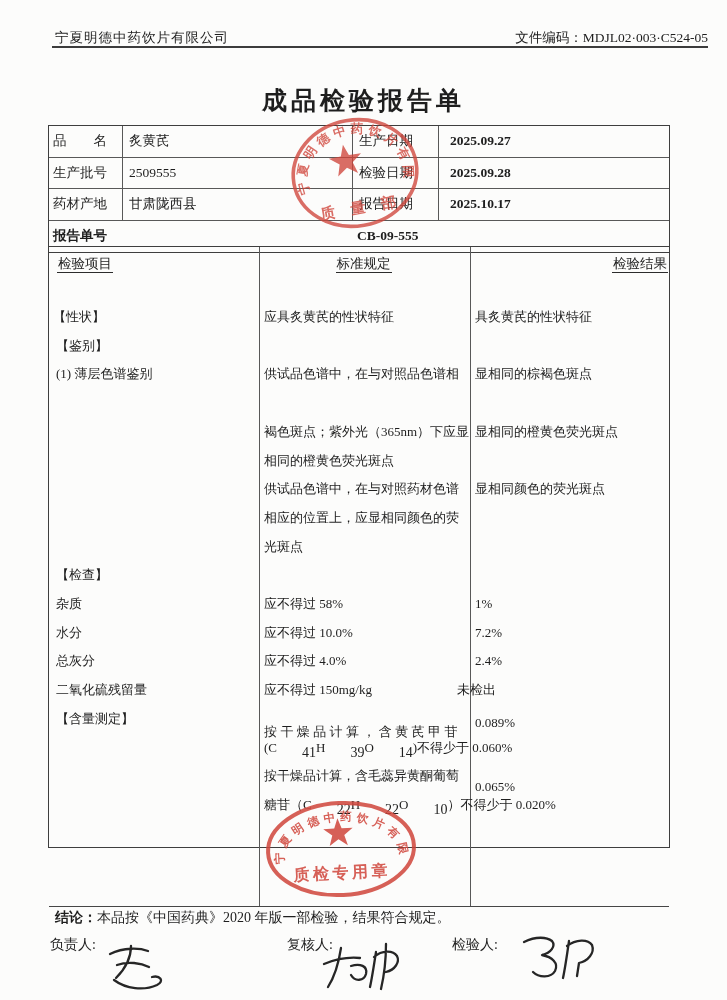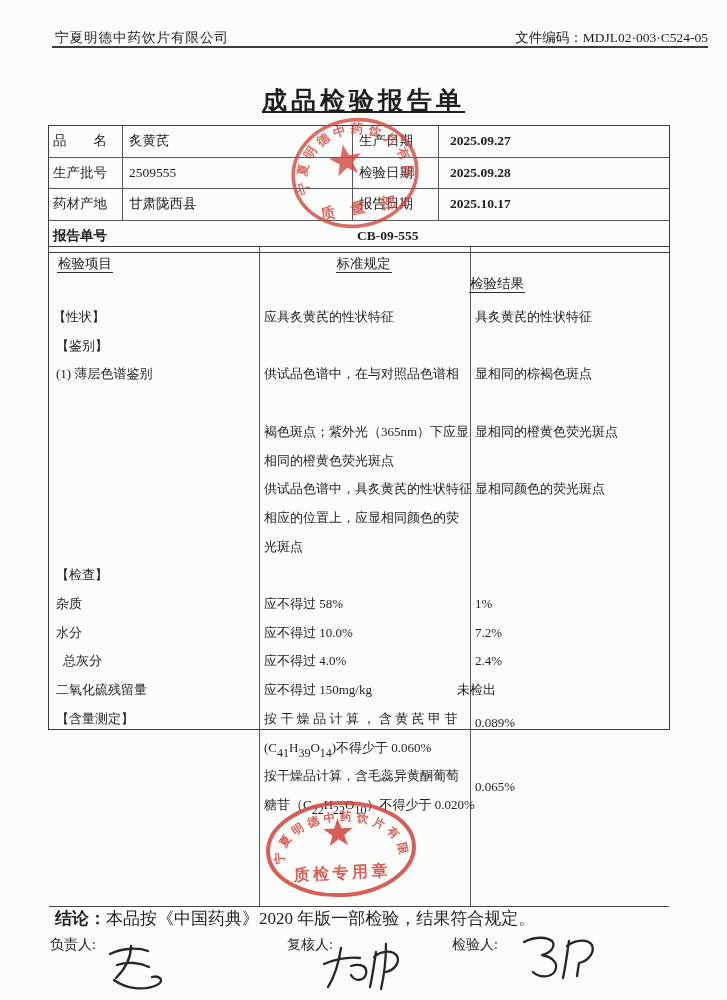--- a/index.html
+++ b/index.html
@@ -6,45 +6,45 @@
   body{
     width:727px;height:1000px;position:relative;overflow:hidden;
     background:#fcfcfb;color:#1e1e1e;
     font-family:"Liberation Serif","DejaVu Serif",serif;
   }
   .abs{position:absolute;}
   
   .company{left:55px;top:29px;font-size:13.5px;letter-spacing:1px;}
   .doccode{right:19px;top:29px;font-size:13.5px;}
   .hrule{left:52px;top:46px;width:656px;height:2px;background:#3c3c3c;}
-  .title{left:0;top:84px;width:727px;text-align:center;font-size:25px;font-weight:bold;letter-spacing:4px;text-decoration:underline;}
+  .title{left:0;top:84px;width:727px;text-align:center;font-size:25px;font-weight:bold;letter-spacing:4px;}
   
   .info{left:48px;top:125px;width:622px;height:128px;border:1.4px solid #3e3e3e;box-sizing:border-box;
         display:grid;grid-template-columns:74px 230px 86px 230px;grid-template-rows:repeat(4,1fr);}
   .info .cell{border-right:1px solid #585858;border-bottom:1px solid #585858;
         display:flex;align-items:center;font-size:13.5px;box-sizing:border-box;padding-left:6px;white-space:nowrap;}
   .info .cell.lastcol{border-right:none;font-weight:bold;}
   .info .cell.lastrow{border-bottom:none;}
   .info .lbl{padding-left:4px;}
   .info .dt{padding-left:11px;}
   .row4{grid-column:1/5;position:relative;}
   .reportno{position:absolute;left:308px;top:50%;transform:translateY(-50%);}
   
-  .mtable{left:48px;top:246px;width:622px;height:484px;border:1.4px solid #3e3e3e;box-sizing:border-box;position:absolute;}
+  .mtable{left:48px;top:246px;width:622px;height:602px;border:1.4px solid #3e3e3e;box-sizing:border-box;position:absolute;}
   .vline{position:absolute;top:0;width:1px;height:659px;background:#585858;}
   .hline{position:absolute;left:0;top:659px;width:100%;height:1px;background:#464646;}
   .thead{position:absolute;top:8px;font-size:13.5px;}
   .thead span{border-bottom:1px solid #2c2c2c;padding:0 1px 1px;}
   .th2{left:209px;width:211px;text-align:center;}
-  .th3{left:420px;width:199px;text-align:left;margin-top:20px;}
+  .th3{left:420px;width:199px;text-align:right;}
   .ln{position:absolute;font-size:13px;white-space:nowrap;line-height:16px;}
-  .just{letter-spacing:3.4px;}
-  sub{font-size:12px;position:relative;bottom:-1px;}
+  .just{letter-spacing:3.4px;margin-top:13px;}
+  sub{font-size:14px;position:relative;bottom:-1px;margin-left:25px;}
   .concl{position:absolute;left:0;top:660px;width:100%;height:22px;display:flex;align-items:center;
-         font-size:17px;padding-left:6px;box-sizing:border-box;white-space:nowrap;}
+         font-size:14px;padding-left:6px;box-sizing:border-box;white-space:nowrap;}
   .concl b{font-weight:bold;}
   
   .signlbl{top:936px;font-size:14px;}
   .sig path{fill:none;stroke:#262626;stroke-width:2.3;stroke-linecap:round;stroke-linejoin:round;}
   
   .stamp{position:absolute;}
   .stamp *{font-family:"Liberation Serif","DejaVu Serif",serif;}
 </style>
 </head>
 <body>
@@ -84,29 +84,29 @@
   <div class="thead" style="left:8px"><span>检验项目</span></div>
   <div class="thead th2"><span>标准规定</span></div>
   <div class="thead th3"><span>检验结果</span></div>
 
   <div class="ln" style="left:4px;top:62px">【性状】</div>
   <div class="ln" style="left:7px;top:91px">【鉴别】</div>
   <div class="ln" style="left:7px;top:119px">(1) 薄层色谱鉴别</div>
   <div class="ln" style="left:7px;top:320px">【检查】</div>
   <div class="ln" style="left:7px;top:349px">杂质</div>
   <div class="ln" style="left:7px;top:378px">水分</div>
-  <div class="ln" style="left:14px;top:406px">总灰分</div>
+  <div class="ln" style="left:7px;top:406px">总灰分</div>
   <div class="ln" style="left:7px;top:435px">二氧化硫残留量</div>
   <div class="ln" style="left:7px;top:464px">【含量测定】</div>
 
   <div class="ln" style="left:215px;top:62px">应具炙黄芪的性状特征</div>
   <div class="ln" style="left:215px;top:119px">供试品色谱中，在与对照品色谱相</div>
   <div class="ln" style="left:215px;top:177px">褐色斑点；紫外光（365nm）下应显</div>
   <div class="ln" style="left:215px;top:206px">相同的橙黄色荧光斑点</div>
-  <div class="ln" style="left:215px;top:234px">供试品色谱中，具炙黄芪的性状特征</div>
+  <div class="ln" style="left:215px;top:234px">供试品色谱中，在与对照药材色谱</div>
   <div class="ln" style="left:215px;top:263px">相应的位置上，应显相同颜色的荧</div>
   <div class="ln" style="left:215px;top:292px">光斑点</div>
   <div class="ln" style="left:215px;top:349px">应不得过 58%</div>
   <div class="ln" style="left:215px;top:378px">应不得过 10.0%</div>
   <div class="ln" style="left:215px;top:406px">应不得过 4.0%</div>
   <div class="ln" style="left:215px;top:435px">应不得过 150mg/kg</div>
   <div class="ln just" style="left:215px;top:464px">按干燥品计算，含黄芪甲苷</div>
   <div class="ln" style="left:215px;top:493px"><span>(C</span><sub>41</sub><span>H</span><sub>39</sub><span>O</span><sub>14</sub><span>)不得少于 0.060%</span></div>
   <div class="ln" style="left:215px;top:521px">按干燥品计算，含毛蕊异黄酮葡萄</div>
   <div class="ln" style="left:215px;top:550px"><span>糖苷（C</span><sub>22</sub><span>H</span><sub>22</sub><span>O</span><sub>10</sub><span>）不得少于 0.020%</span></div>

